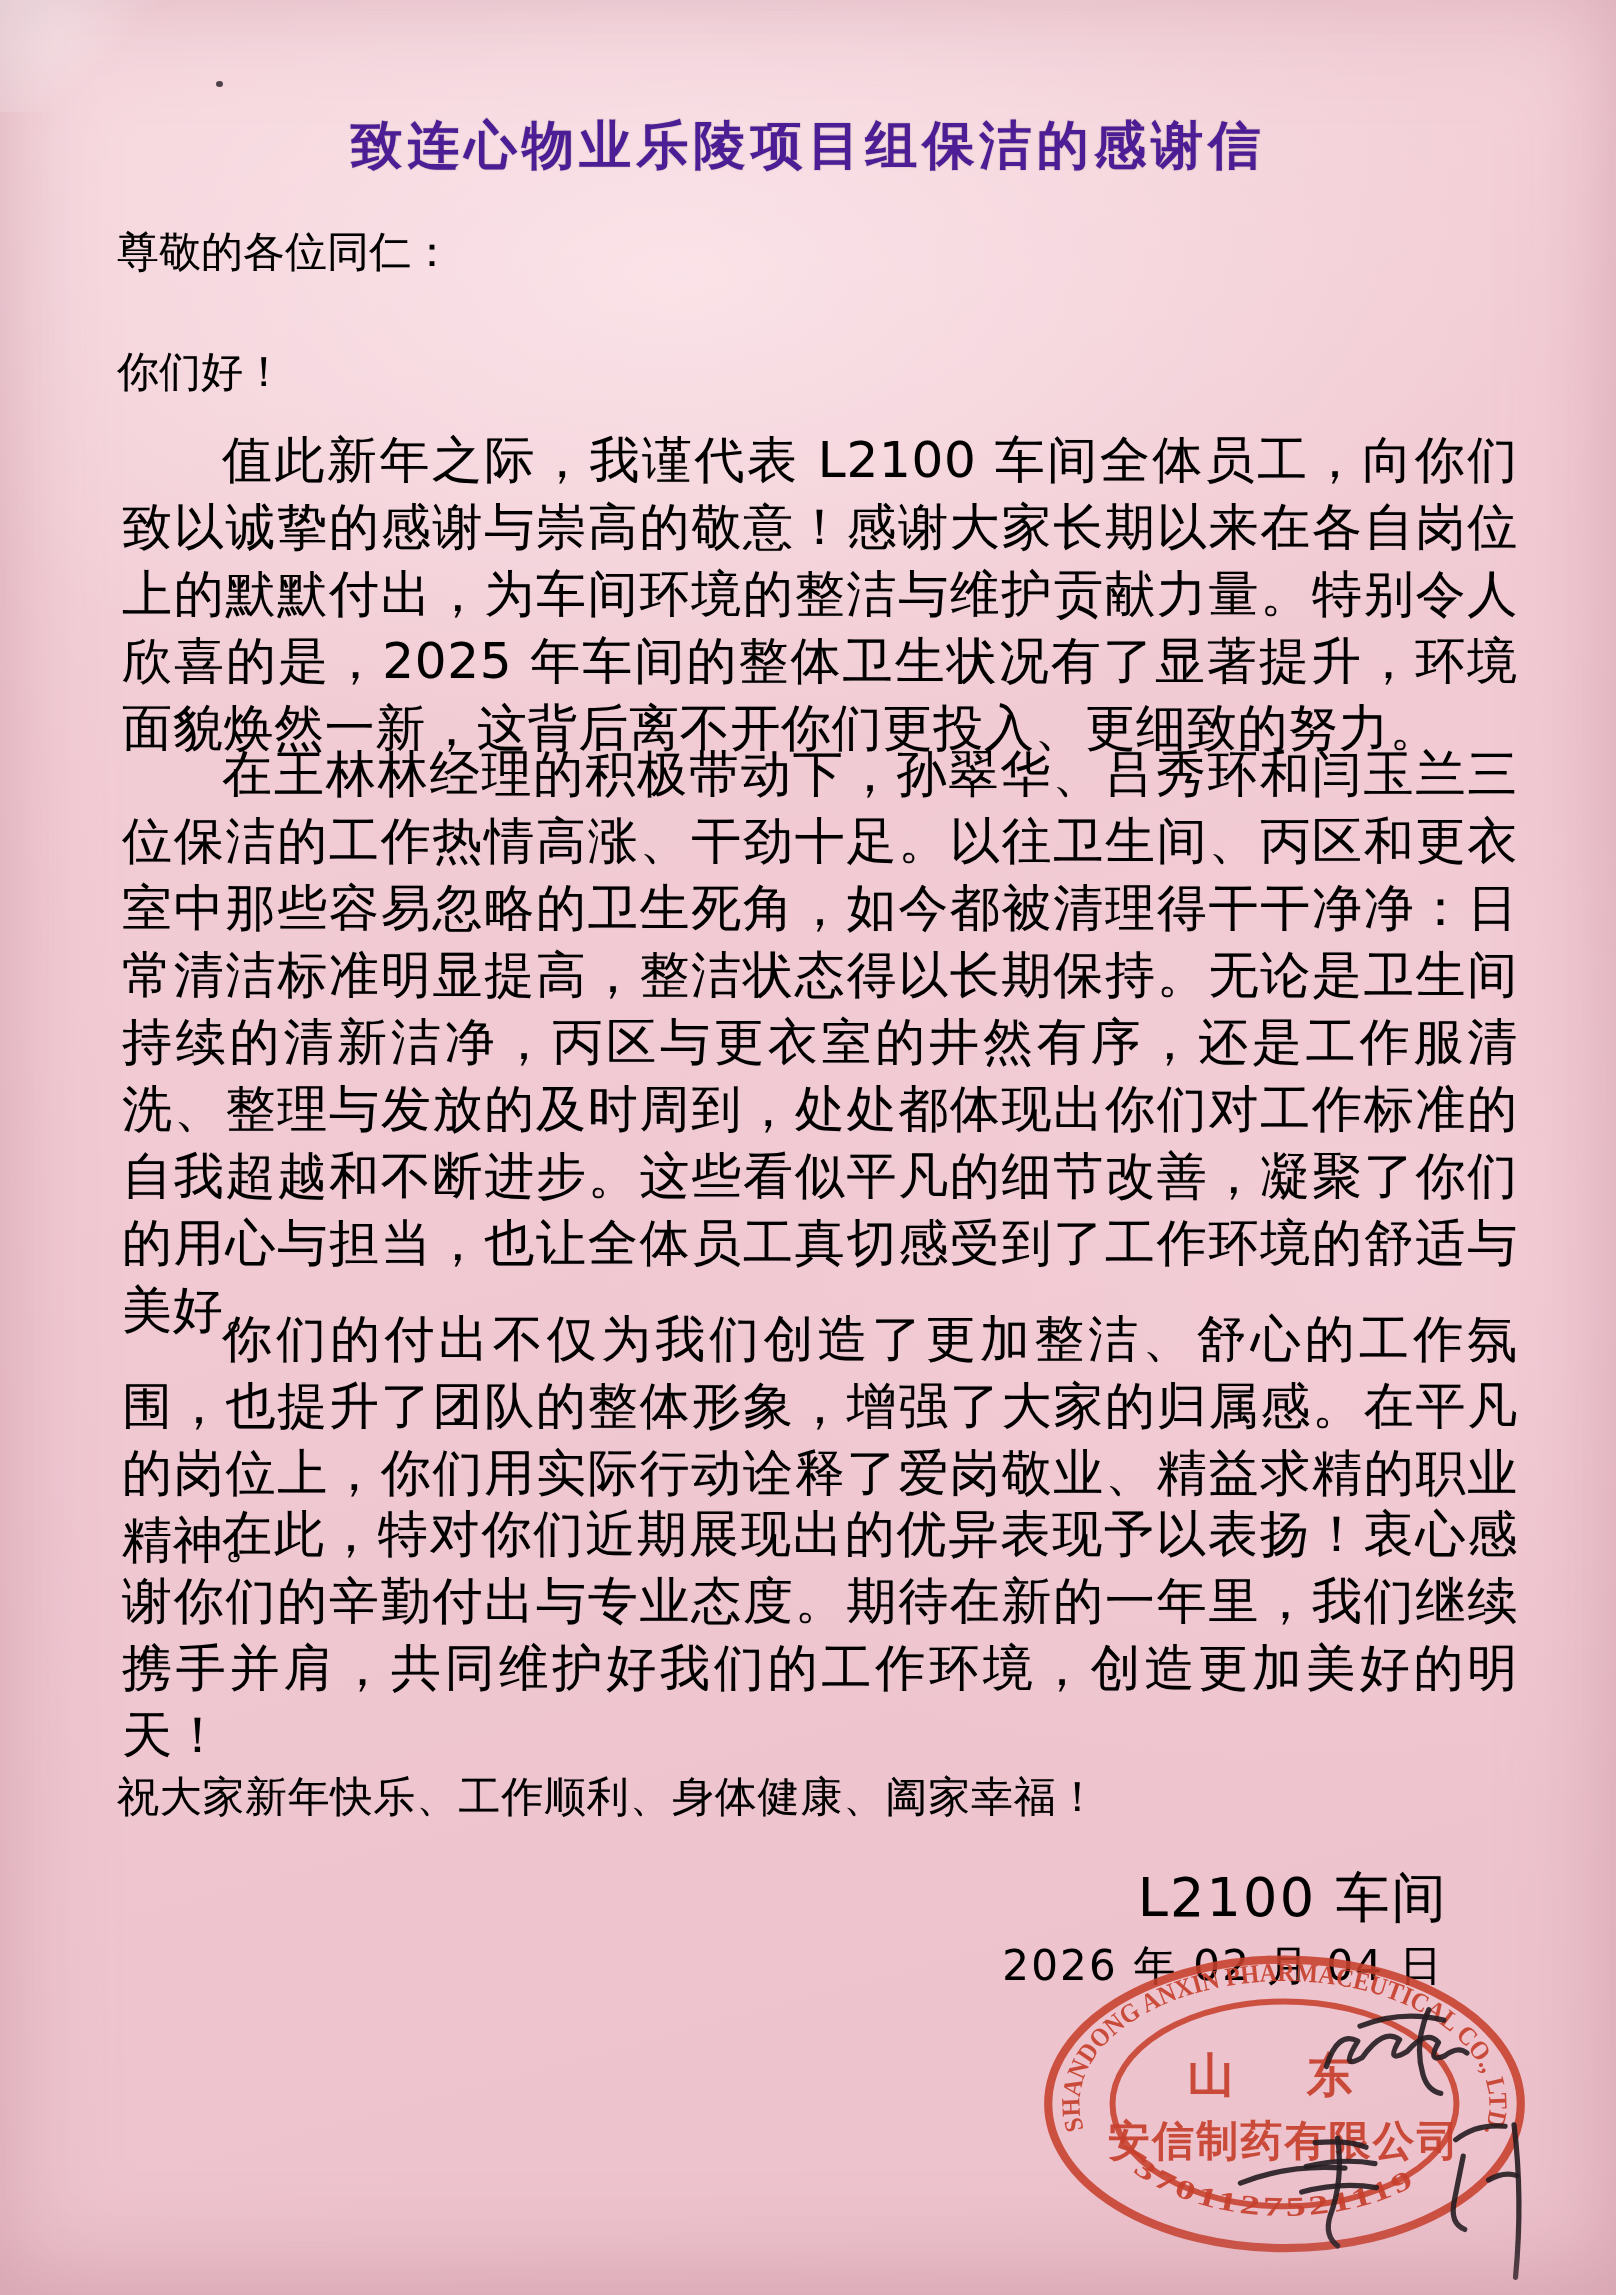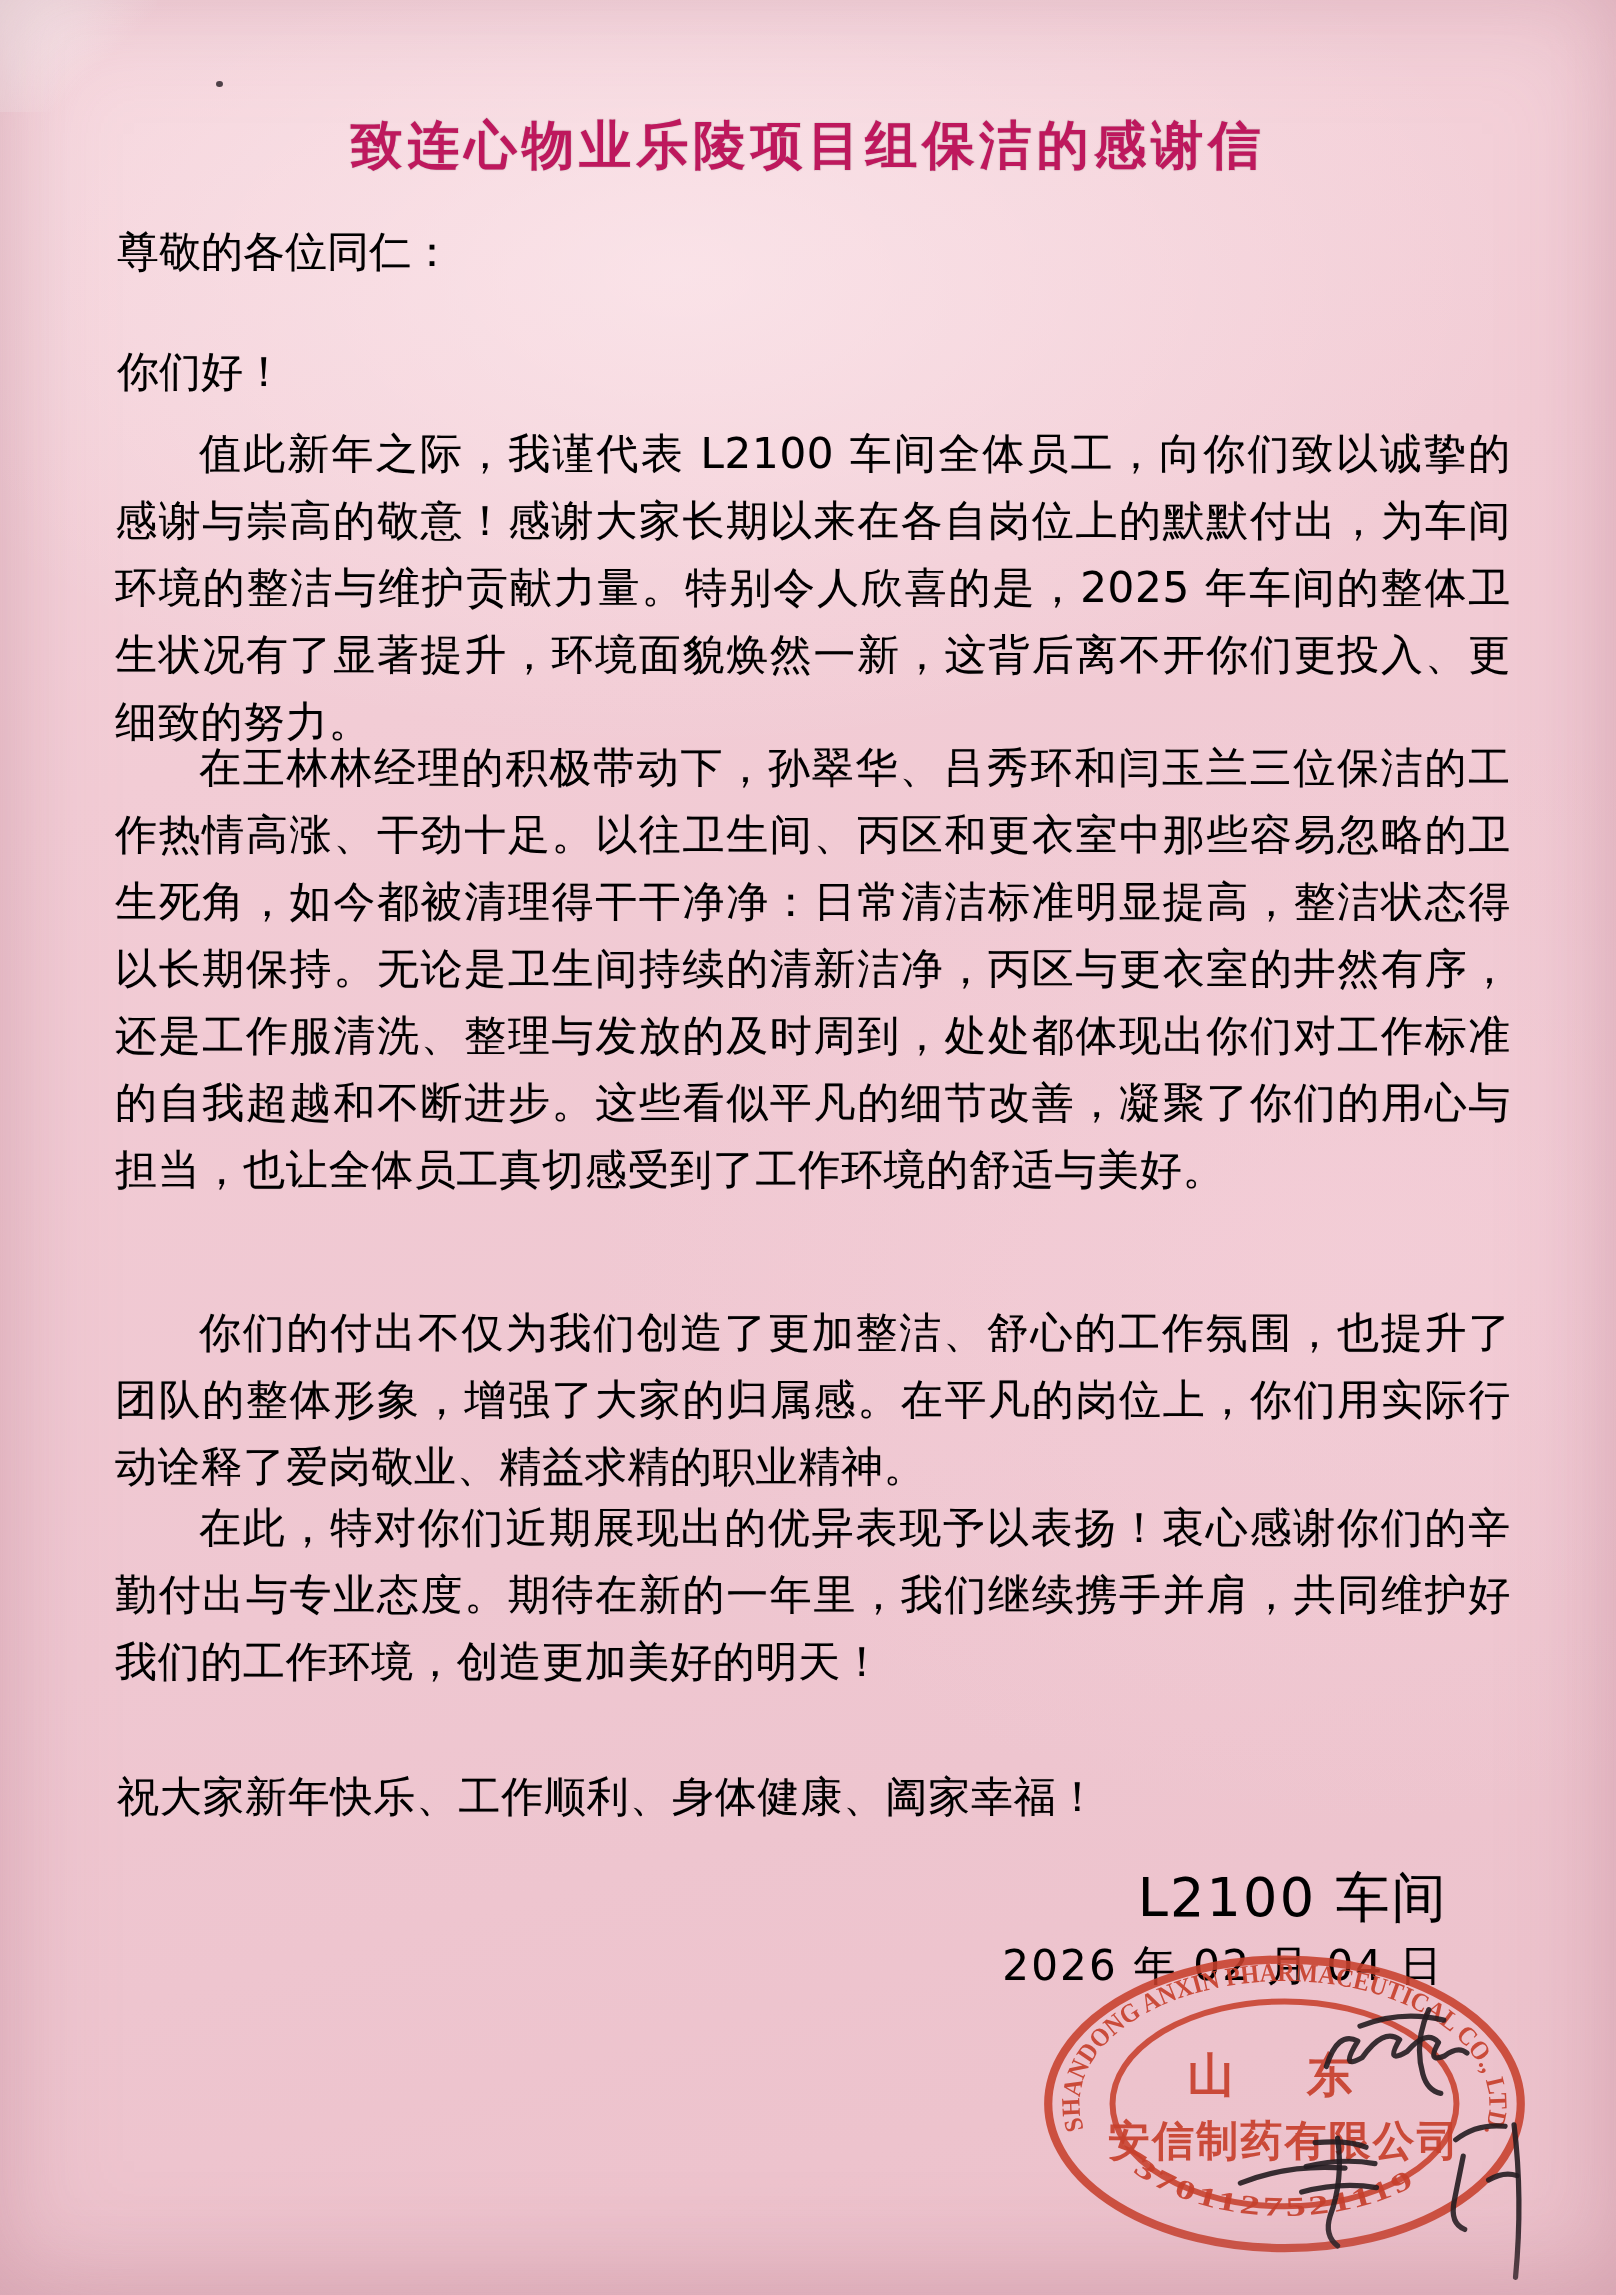--- a/index.html
+++ b/index.html
@@ -24,30 +24,30 @@
   .corner-light {
     position:absolute; top:0; left:0; width:157px; height:112px;
     background:linear-gradient(135deg, rgba(252,248,248,0.95) 0%, rgba(252,248,248,0.45) 35%, rgba(252,248,248,0) 62%);
   }
   .speck { position:absolute; left:216px; top:81px; width:6.7px; height:6px;
     background:#2f262b; border-radius:50%; opacity:.85; }
 
   .title {
     position:absolute; top:111px; left:0; width:1616px;
     text-align:center; font-size:52px; font-weight:bold;
-    letter-spacing:5.2px; color:#be185d;
+    letter-spacing:5.2px; color:#4c1d95;
     text-shadow:0 0 1.5px rgba(36,27,32,0.35);
   }
   .ink { color:#000000; text-shadow:0 0 0.7px rgba(57,44,50,0.4); }
   .salutation { position:absolute; left:117px; top:224px; font-size:42px; }
   .hello      { position:absolute; left:117px; top:344px; font-size:42px; }
   .para {
     position:absolute; left:114px; width:1396px;
-    font-size:42px; line-height:67px; letter-spacing:0.7px;
-    text-align:justify; text-indent:2em; margin:1px;
+    font-size:50px; line-height:67px; letter-spacing:0.7px;
+    text-align:justify; text-indent:2em; margin:8px;
   }
   #p1 { top:419px; }
   #p2 { top:733px; }
   #p3 { top:1298px; }
   #p4 { top:1493px; }
   .wish { position:absolute; left:117px; top:1737px; font-size:42px; letter-spacing:0.7px;margin-top:32px; }
   .sig-unit { position:absolute; right:168px; top:1862px; font-size:54px; letter-spacing:2.2px; }
   .sig-date { position:absolute; right:172px; top:1938px; font-size:42px; letter-spacing:2.2px; }
 
   .stamp-svg { position:absolute; left:1040px; top:1954px; width:486px; height:352px; overflow:visible; }

